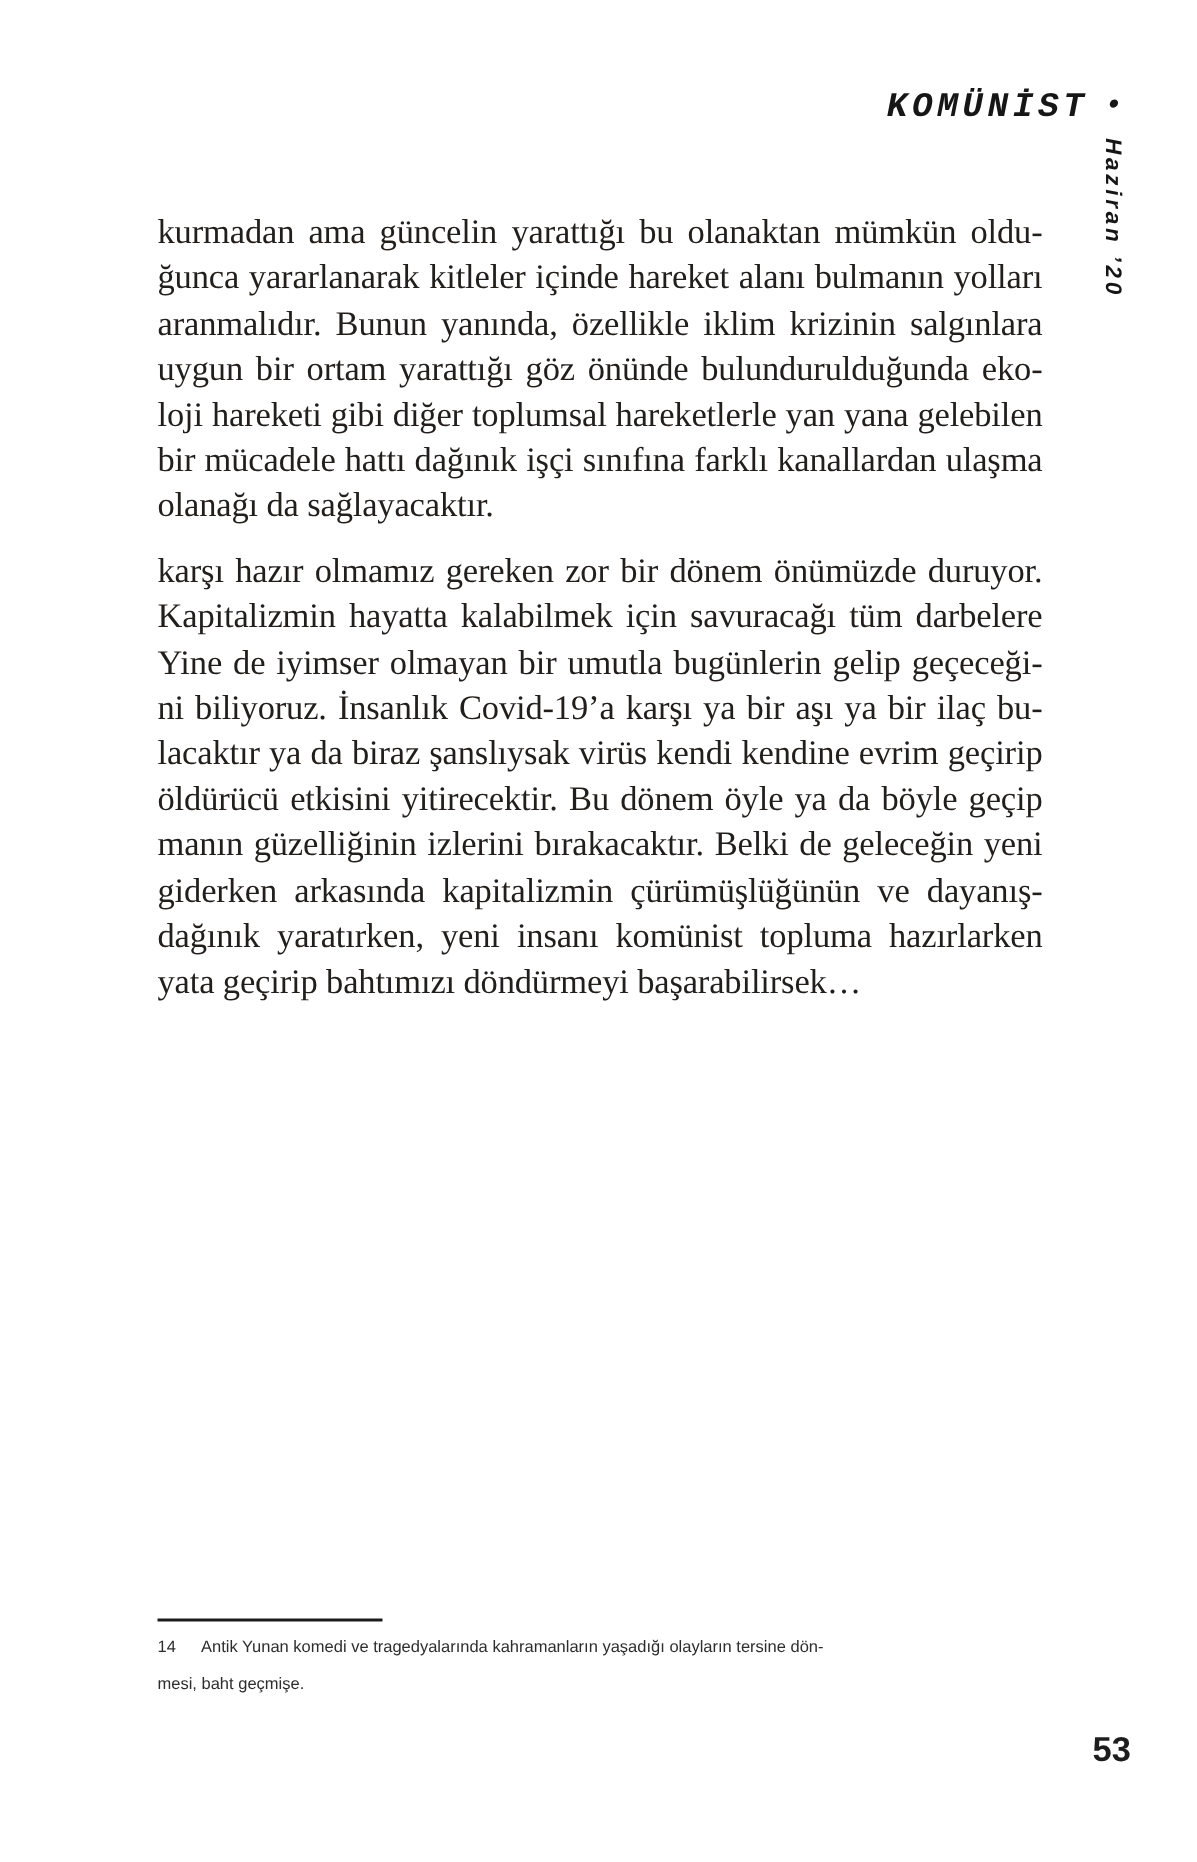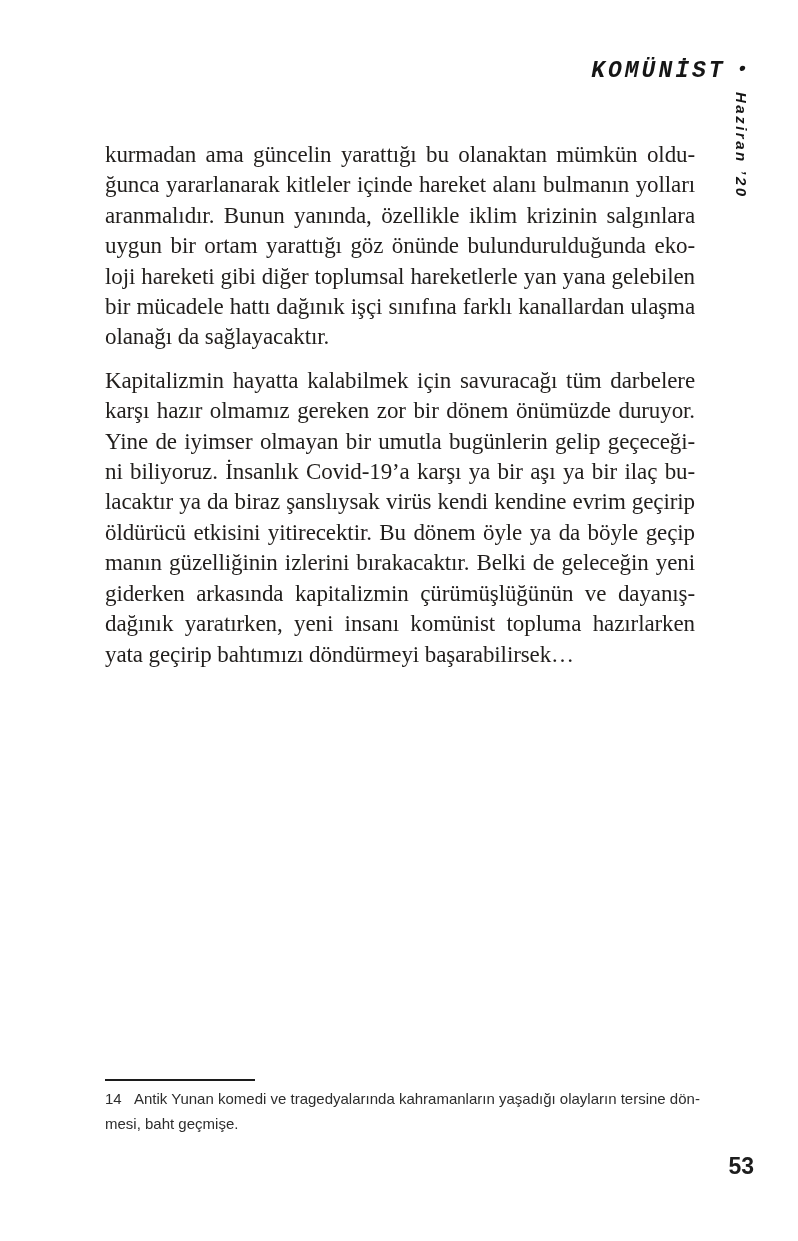--- a/index.html
+++ b/index.html
@@ -88,21 +88,21 @@
     width: 150px;
     height: 2px;
     background: #1c1c1c;
   }
   .footnote {
     position: absolute;
     left: 105px;
     top: 1086px;
     width: 660px;
     font-family: "Liberation Sans", sans-serif;
-    font-size: 15px;
+    font-size: 11px;
     line-height: 25px;
     color: #2d2d2d;
   }
   .fn-line { white-space: nowrap; }
   .fn-num { display: inline-block; min-width: 29px; }
 
   
   .page-number {
     position: absolute;
     right: 44px;
@@ -131,22 +131,22 @@
       <div class="line">kurmadan ama güncelin yarattığı bu olanaktan mümkün oldu-</div>
       <div class="line">ğunca yararlanarak kitleler içinde hareket alanı bulmanın yolları</div>
       <div class="line">aranmalıdır. Bunun yanında, özellikle iklim krizinin salgınlara</div>
       <div class="line">uygun bir ortam yarattığı göz önünde bulundurulduğunda eko-</div>
       <div class="line">loji hareketi gibi diğer toplumsal hareketlerle yan yana gelebilen</div>
       <div class="line">bir mücadele hattı dağınık işçi sınıfına farklı kanallardan ulaşma</div>
       <div class="line final">olanağı da sağlayacaktır.</div>
     </div>
 
     <div class="para">
+      <div class="line">karşı hazır olmamız gereken zor bir dönem önümüzde duruyor.</div>
       <div class="line">Kapitalizmin hayatta kalabilmek için savuracağı tüm darbelere</div>
-      <div class="line">karşı hazır olmamız gereken zor bir dönem önümüzde duruyor.</div>
       <div class="line">Yine de iyimser olmayan bir umutla bugünlerin gelip geçeceği-</div>
       <div class="line">ni biliyoruz. İnsanlık Covid-19’a karşı ya bir aşı ya bir ilaç bu-</div>
       <div class="line">lacaktır ya da biraz şanslıysak virüs kendi kendine evrim geçirip</div>
       <div class="line">öldürücü etkisini yitirecektir. Bu dönem öyle ya da böyle geçip</div>
       <div class="line">manın güzelliğinin izlerini bırakacaktır. Belki de geleceğin yeni</div>
       <div class="line">giderken arkasında kapitalizmin çürümüşlüğünün ve dayanış-</div>
       <div class="line">dağınık yaratırken, yeni insanı komünist topluma hazırlarken</div>
       <div class="line final">yata geçirip bahtımızı döndürmeyi başarabilirsek…</div>
     </div>
 

